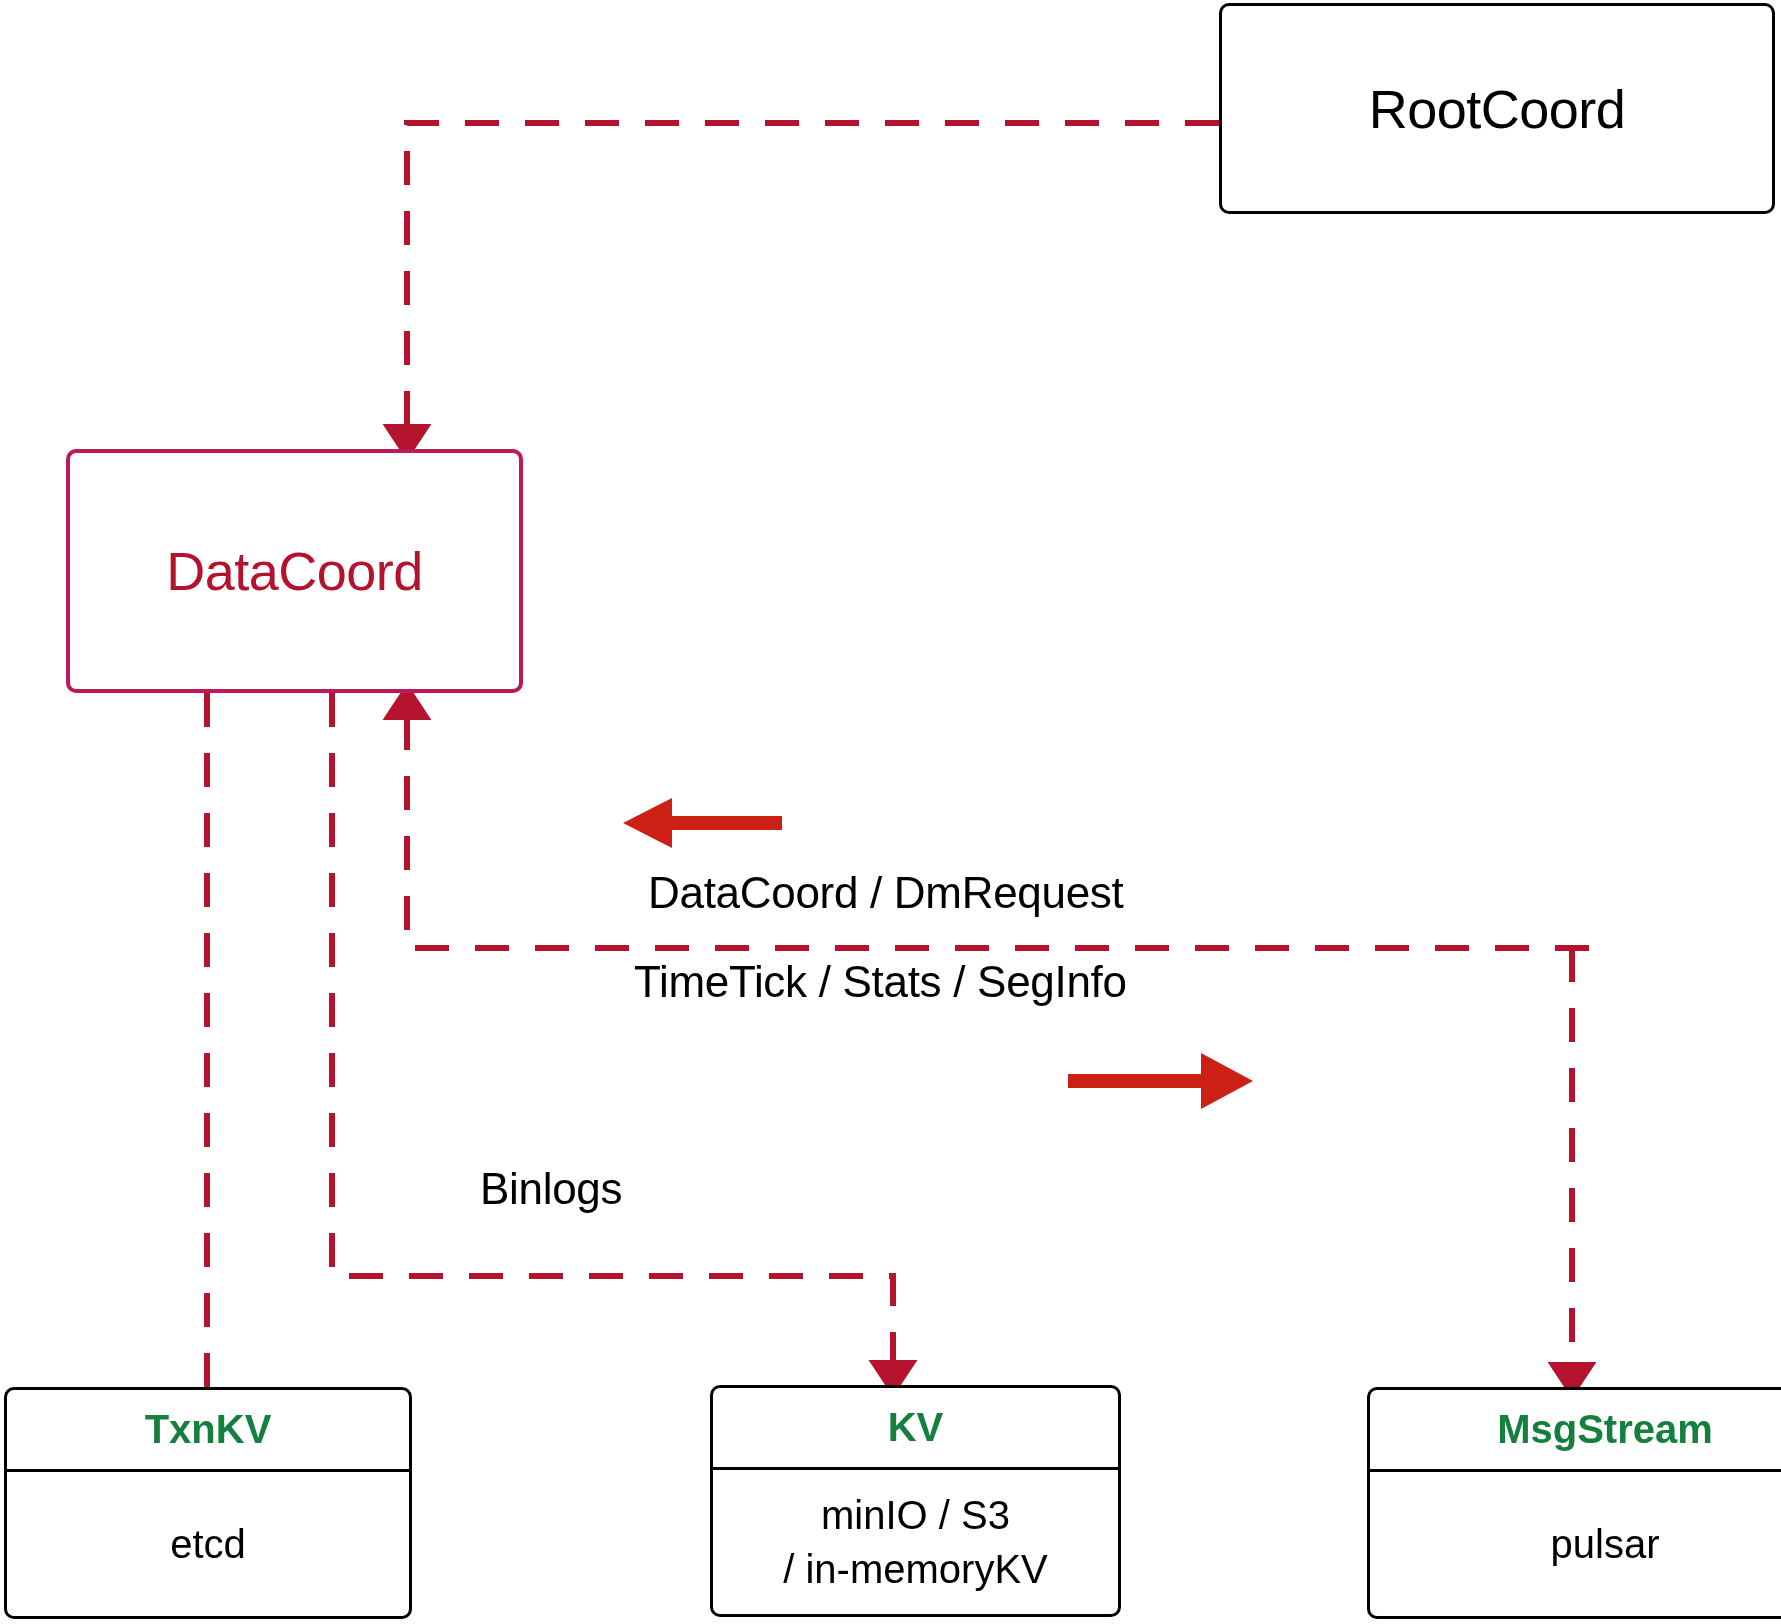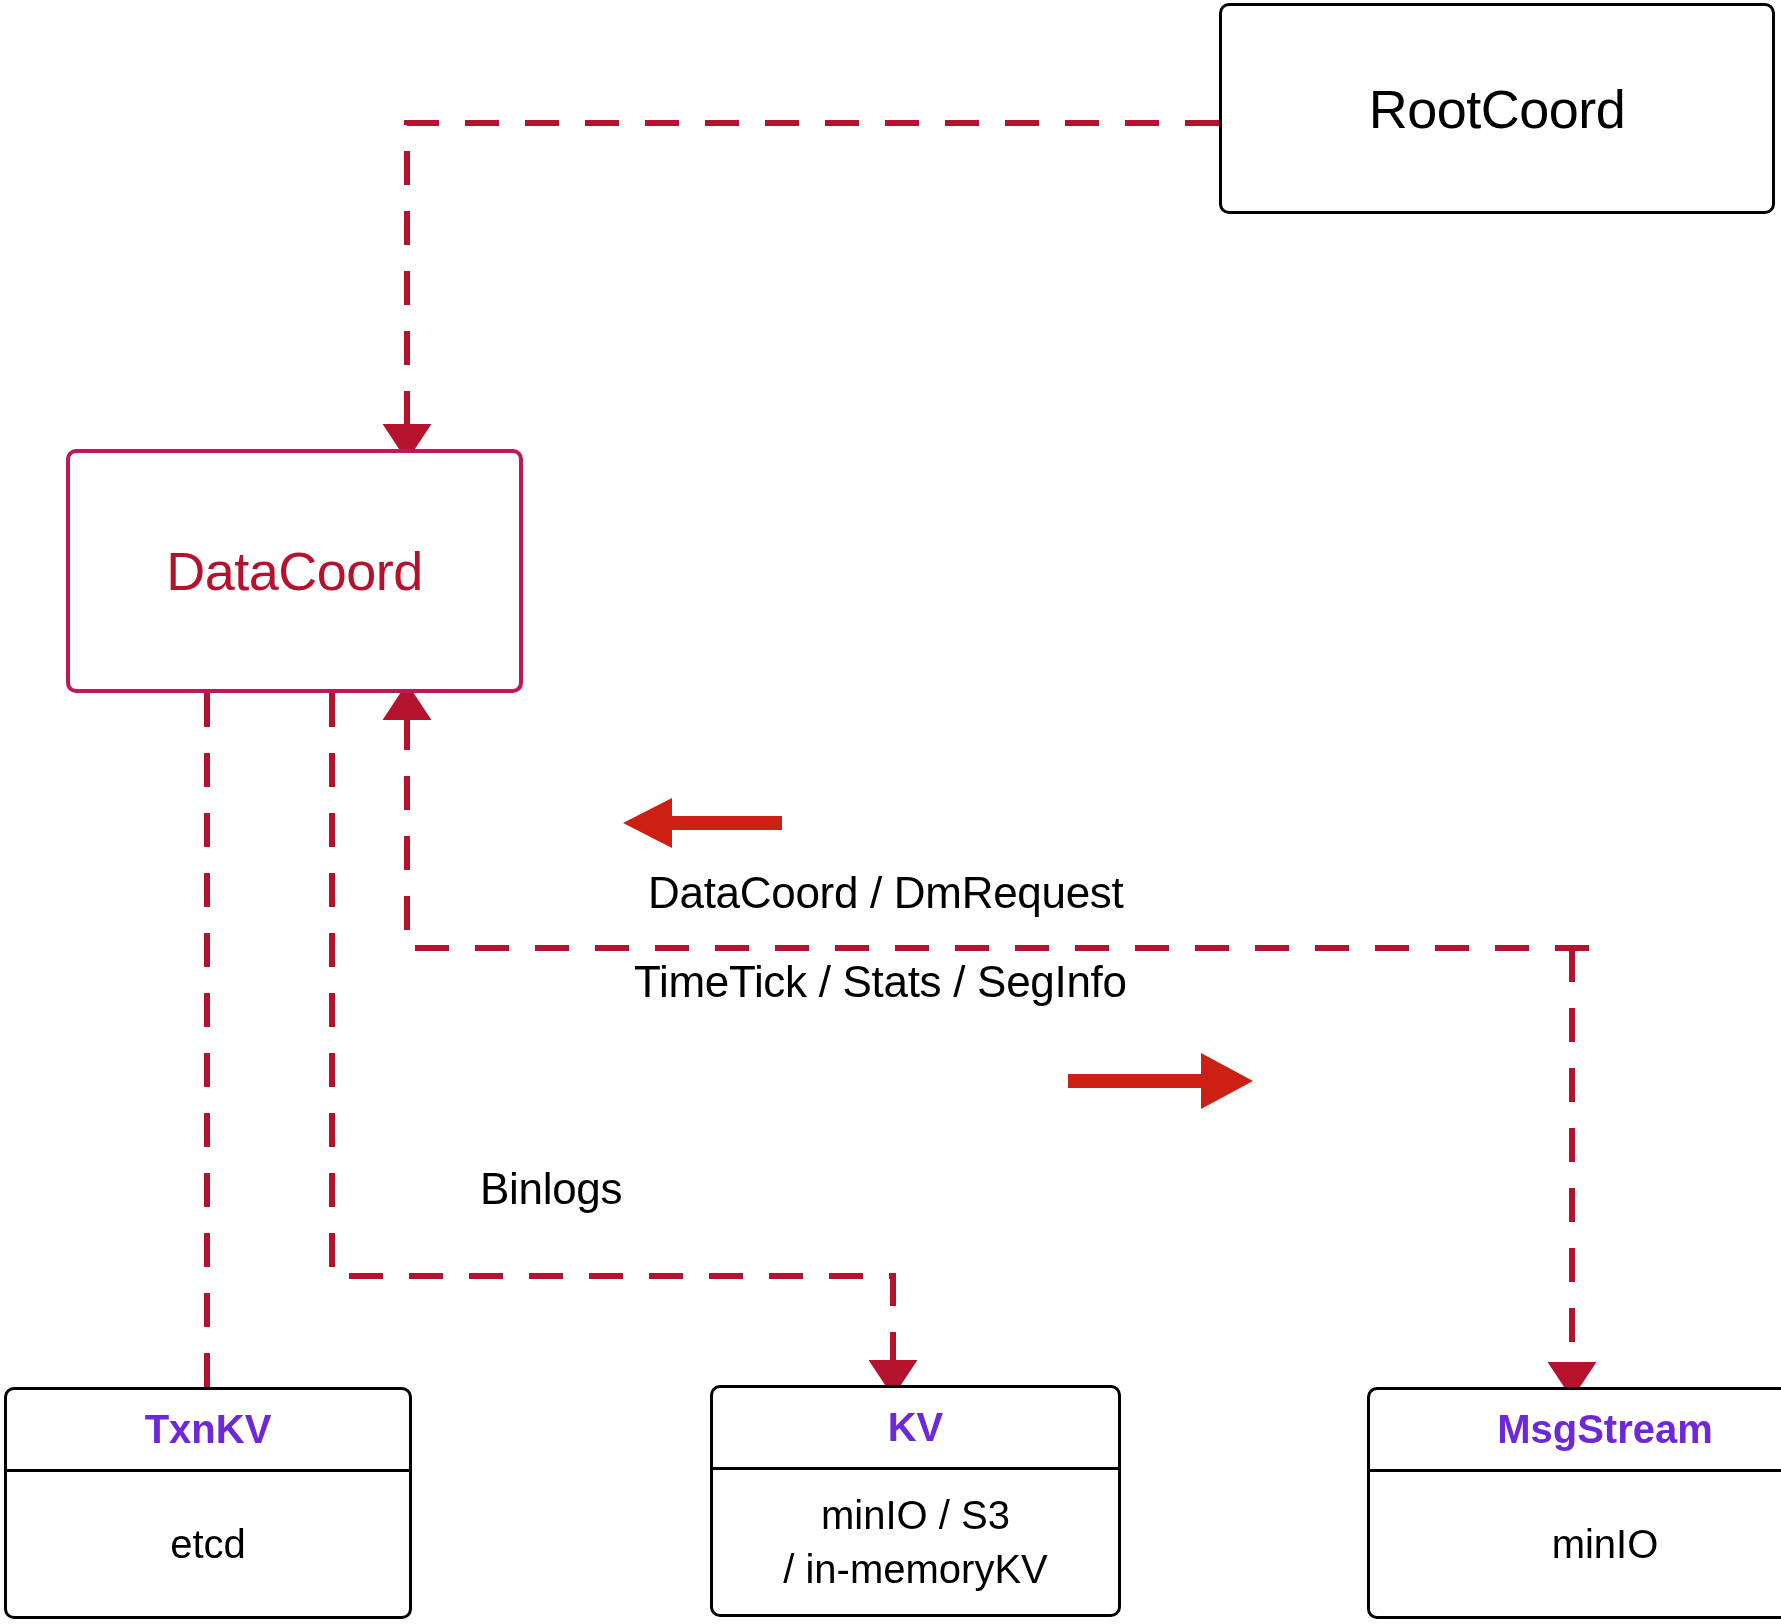--- a/index.html
+++ b/index.html
@@ -62,21 +62,21 @@
     box-sizing: border-box;
   }
   .stacked-head {
     box-sizing: border-box;
     border-bottom: 3px solid #000000;
     display: flex;
     align-items: center;
     justify-content: center;
     font-weight: bold;
     font-size: 40px;
-    color: #6d28d9;
+    color: #15803d;
     font-family: "Liberation Sans", sans-serif;
   }
   .stacked-body {
     flex: 1;
     display: flex;
     flex-direction: column;
     align-items: center;
     justify-content: center;
     font-size: 40px;
     color: #000000;
@@ -155,21 +155,21 @@
     <div class="stacked-head" style="height:82px;">KV</div>
     <div class="stacked-body">
       <div>minIO / S3</div>
       <div>/ in-memoryKV</div>
     </div>
   </div>
 
   <div class="node-box stacked" style="left:1367px; top:1387px; width:476px; height:232px;">
     <div class="stacked-head" style="height:82px;">MsgStream</div>
     <div class="stacked-body">
-      <div>minIO</div>
+      <div>pulsar</div>
     </div>
   </div>
 
 
   <div class="edge-label" style="left:648px; top:868px;">DataCoord / DmRequest</div>
 
   <div class="edge-label" style="left:634px; top:957px;">TimeTick / Stats / SegInfo</div>
 
   <div class="edge-label" style="left:480px; top:1164px;">Binlogs</div>
 

